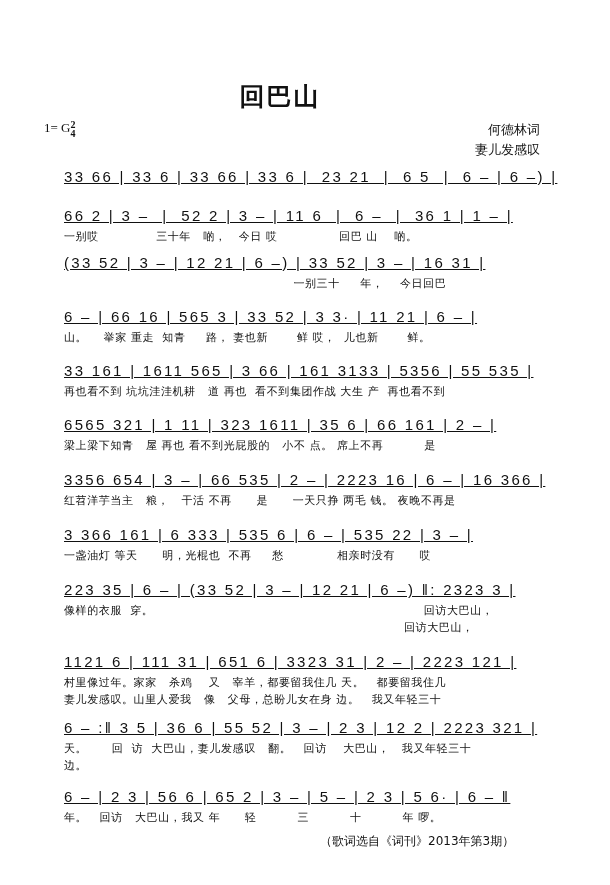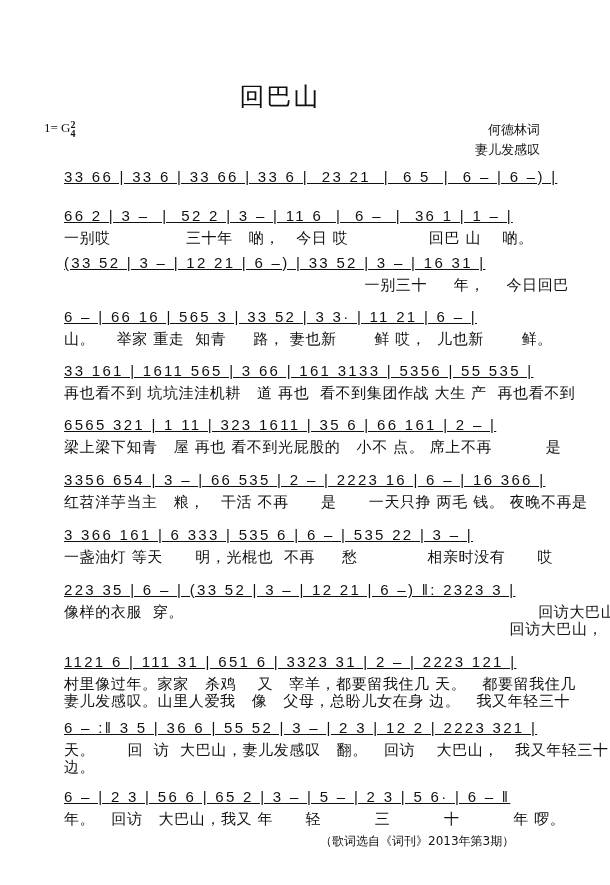--- a/index.html
+++ b/index.html
@@ -2,35 +2,35 @@
 <html><head>
   <meta charset="utf-8">
   <style>
     html, body { margin: 0; padding: 0; background: #ffffff; }
     body {
       width: 610px; height: 885px; position: relative; overflow: hidden;
       font-family: "DejaVu Sans", "Liberation Sans", sans-serif; color: #111;
     }
     .title {
       position: absolute; left: 0; width: 560px; top: 80px; text-align: center;
-      font-size: 25px; font-weight: normal; letter-spacing: 2px;
+      font-size: 25px; font-weight: bold; letter-spacing: 2px;
     }
     .key {
       position: absolute; left: 44px; top: 120px; font-size: 13px;
       font-family: Liberation Serif, serif;
     }
     .key .frac { display: inline-block; vertical-align: middle; text-align: center; font-size: 10px; line-height: 9px; font-weight: bold; }
     .credits { position: absolute; right: 70px; top: 120px; font-size: 13px; line-height: 20px; text-align: right; }
     .line {
       position: absolute; left: 64px; width: 490px; white-space: pre;
       font-family: "Liberation Sans", sans-serif; font-size: 15px; letter-spacing: 2.3px; text-decoration: underline;
     }
     .lyric {
       position: absolute; left: 64px; width: 490px; white-space: pre;
-      font-size: 15px; letter-spacing: 0.6px;
+      font-size: 11px; letter-spacing: 0.6px;
     }
     .source { position: absolute; left: 320px; top: 833px; font-size: 12px; white-space: pre; }
   </style>
 </head>
 <body>
 
 <div class="title">回巴山</div>
 <div class="key">
   <span>1= G</span><span class="frac"><span>2</span><br><span>4</span></span>
 </div>

